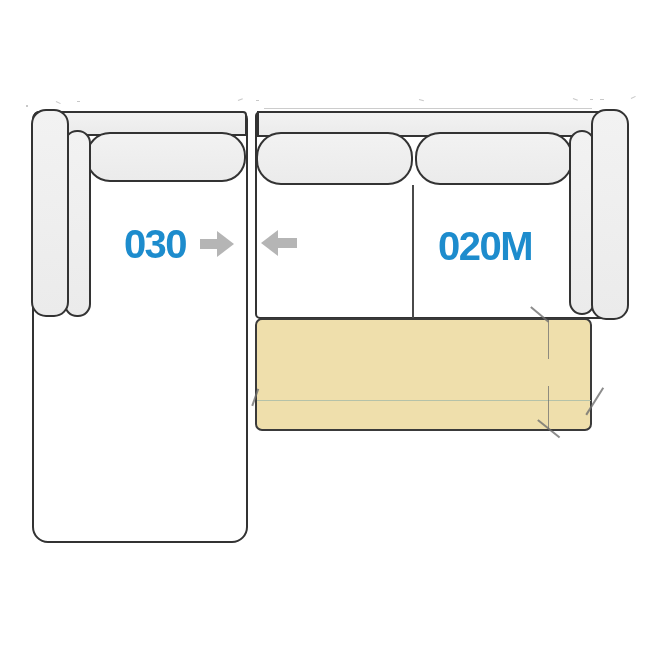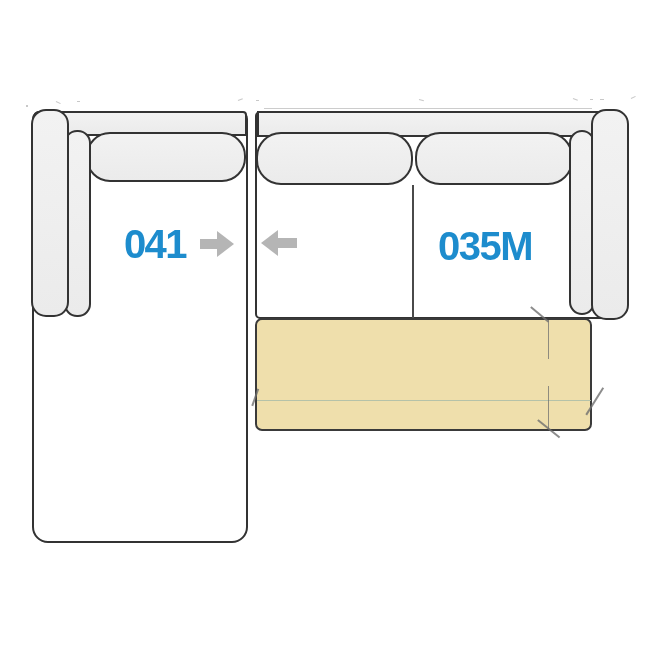--- a/index.html
+++ b/index.html
@@ -99,21 +99,21 @@
     <div class="abs body-box" style="left:32px; top:111px; width:216px; height:432px; border-radius:8px 8px 16px 16px;"></div>
 
     <div class="abs pad" style="left:33px; top:111px; width:214px; height:25px; border-radius:6px 4px 0 0;"></div>
 
     <div class="abs pad" style="left:86px; top:132px; width:160px; height:50px; border-radius:24px;"></div>
 
     <div class="abs pad" style="left:64px; top:130px; width:27px; height:187px; border-radius:13px;"></div>
 
     <div class="abs pad" style="left:31px; top:109px; width:38px; height:208px; border-radius:15px;"></div>
 
-    <div class="abs module-label" style="left:95px; top:222px; width:120px;">041</div>
+    <div class="abs module-label" style="left:95px; top:222px; width:120px;">030</div>
 
     <div>
       <div class="abs arrow-shaft" style="left:200px; top:239px; width:19px; height:10px;"></div>
       <div class="abs arrow-head-right" style="left:217px; top:231px;"></div>
     </div>
   </div>
 
   <div>
 
     <div class="abs body-box" style="left:255px; top:111px; width:358px; height:208px; border-radius:5px;"></div>
@@ -134,21 +134,21 @@
 
     <div class="abs fold-h" style="left:257px; top:400px; width:334px;"></div>
     <div class="abs fold-v" style="left:548px; top:320px; height:39px;"></div>
     <div class="abs fold-v" style="left:548px; top:386px; height:43px;"></div>
 
     <div class="abs break-mark" style="left:531px; top:306px; width:23px; transform:rotate(40deg);"></div>
     <div class="abs break-mark" style="left:586px; top:414px; width:32px; transform:rotate(-57.8deg);"></div>
     <div class="abs break-mark" style="left:538px; top:419px; width:28px; transform:rotate(39deg);"></div>
     <div class="abs break-mark" style="left:252px; top:405px; width:18px; transform:rotate(-70.5deg);"></div>
 
-    <div class="abs module-label" style="left:425px; top:224px; width:120px;">035M</div>
+    <div class="abs module-label" style="left:425px; top:224px; width:120px;">020M</div>
 
     <div>
       <div class="abs arrow-head-left" style="left:261px; top:230px;"></div>
       <div class="abs arrow-shaft" style="left:277px; top:238px; width:20px; height:10px;"></div>
     </div>
   </div>
 
 </div>
 
 </body></html>

